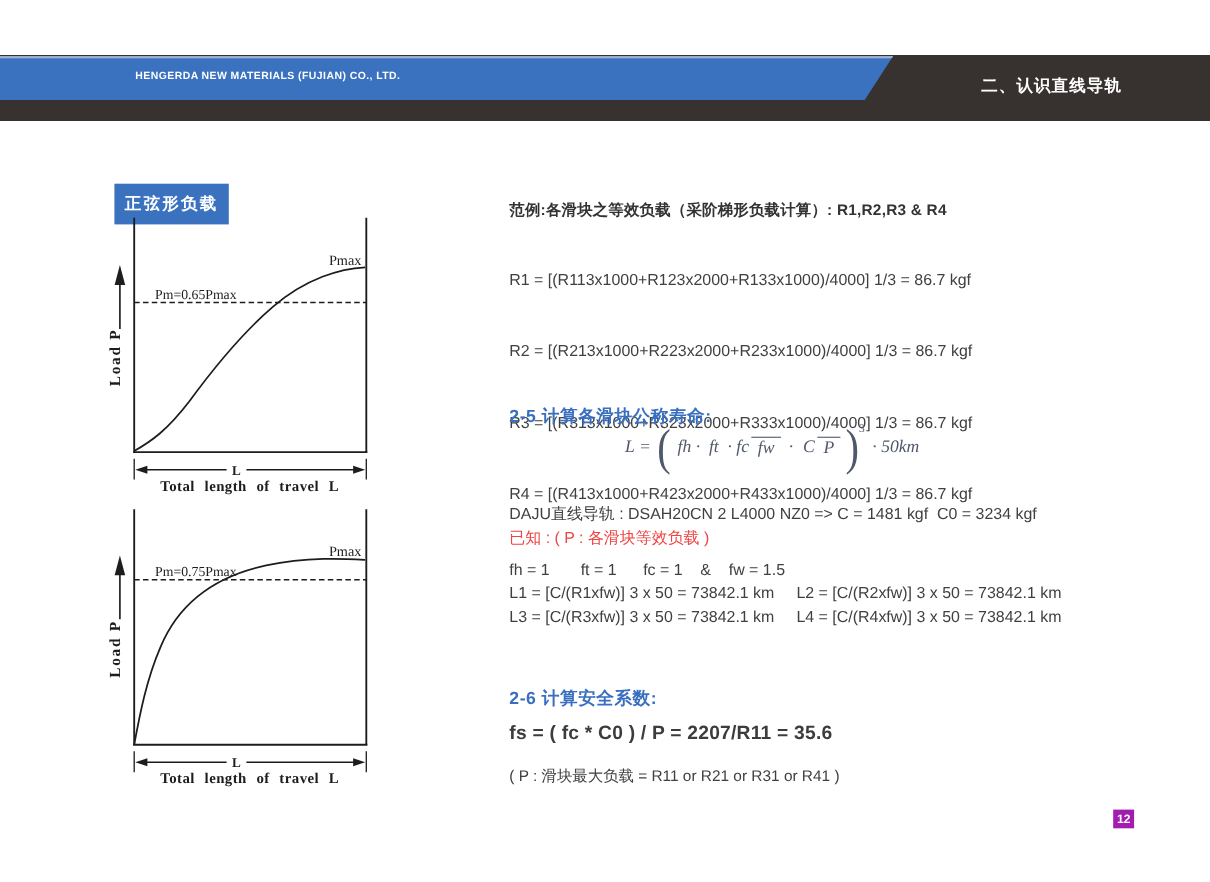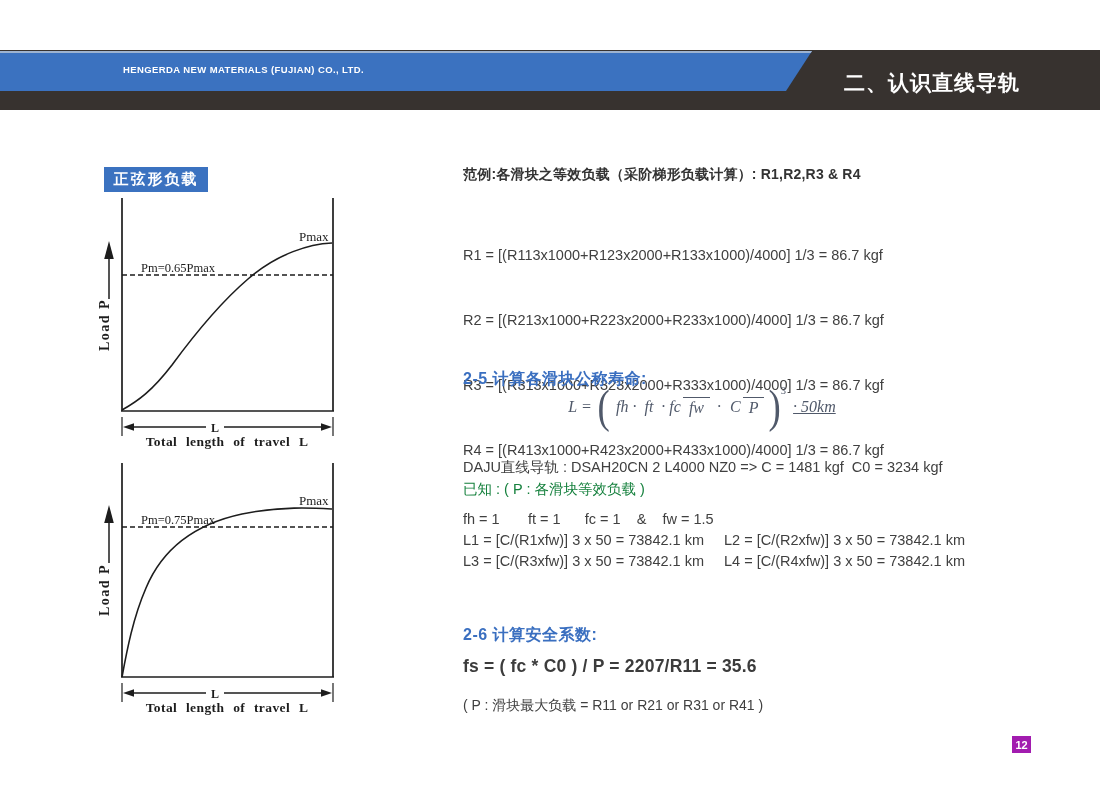--- a/index.html
+++ b/index.html
@@ -6,57 +6,57 @@
   .page{position:relative;width:1100px;height:802px;background:#ffffff;overflow:hidden;
         font-family:"Liberation Sans",sans-serif;color:#3f3f3f;}
 
   
   .dark-band{position:absolute;left:0;top:50px;width:1100px;height:60px;background:#37322f;}
   .blue-banner{position:absolute;left:0;top:51px;width:812px;height:40px;background:#3b72c0;
                border-top:2px solid #9db3d1;box-sizing:border-box;
                clip-path:polygon(0 0,100% 0,calc(100% - 26px) 100%,0 100%);}
   .company{position:absolute;left:123px;top:64px;color:#ffffff;font-size:9.5px;font-weight:bold;
            letter-spacing:.4px;text-align:right;}
-  .section-title{position:absolute;right:80px;top:69px;color:#ffffff;font-size:21px;font-weight:bold;
+  .section-title{position:absolute;right:80px;top:69px;color:#ffffff;font-size:15px;font-weight:bold;
                  letter-spacing:1px;}
 
   
-  .load-label{position:absolute;left:104px;top:167px;width:104px;height:25px;background:#3b72c0;
+  .load-label{position:absolute;left:104px;top:167px;width:104px;height:37px;background:#3b72c0;
               color:#fff;font-size:15px;font-weight:bold;display:flex;align-items:center;
               justify-content:center;letter-spacing:2px;}
   .chart-svg{position:absolute;}
   .chart-svg text{fill:#1d1d1d;font-family:"Liberation Serif",serif;}
 
   
   .rt{position:absolute;left:463px;}
-  .example-heading{top:166px;font-size:14px;font-weight:bold;color:#333;letter-spacing:.2px;}
+  .example-heading{top:182px;font-size:14px;font-weight:bold;color:#333;letter-spacing:.2px;}
   .r-lines{top:202px;font-size:14.5px;line-height:21.6px;color:#404040;white-space:pre;}
   .sec-heading{font-size:16px;font-weight:bold;color:#3a6fc0;letter-spacing:.5px;}
   .sec-25{top:337px;margin-top:32px;}
   .sec-26{top:625px;}
   .daju-line{top:458px;font-size:14.5px;color:#404040;white-space:pre;}
-  .known-line{top:480px;font-size:14.5px;color:#15803d;white-space:pre;}
+  .known-line{top:480px;font-size:14.5px;color:#ef4444;white-space:pre;}
   .factors-line{top:511px;font-size:14.5px;color:#404040;white-space:pre;}
   .life-row{font-size:14.5px;color:#404040;display:flex;gap:20px;white-space:pre;}
   .life-row-1{top:532px;}
   .life-row-2{top:553px;}
   .fs-line{top:656px;font-size:17.5px;font-weight:bold;color:#3c3c3c;letter-spacing:.2px;}
   .note-line{top:697px;font-size:14px;color:#404040;}
 
   
   .formula{position:absolute;left:560px;top:386px;width:280px;display:flex;align-items:center;
            justify-content:center;font-family:"Liberation Serif",serif;font-style:italic;
            color:#50596a;font-size:16px;}
   .formula .gap{margin:0 4px;}
   .paren{font-style:normal;font-size:46px;font-weight:300;line-height:42px;transform:scaleX(.8);}
   .frac{display:inline-flex;flex-direction:row;align-items:center;line-height:1.15;margin:0 3px;}
   .frac .den{border-top:1px solid #50596a;padding:1px 6px 0 6px;}
   .frac .num{padding:0 2px;white-space:pre;}
   .exp{font-style:normal;font-size:10.5px;position:relative;top:-17px;left:-2px;}
-  .tail{margin-left:5px;text-decoration:underline;}
+  .tail{margin-left:5px;}
 
   
   .page-badge{position:absolute;left:1012px;top:736px;width:19px;height:17px;background:#a21caf;
               color:#fff;font-size:11px;font-weight:bold;display:flex;align-items:center;
               justify-content:center;}
 </style>
 </head>
 <body>
 
 <div class="page">

